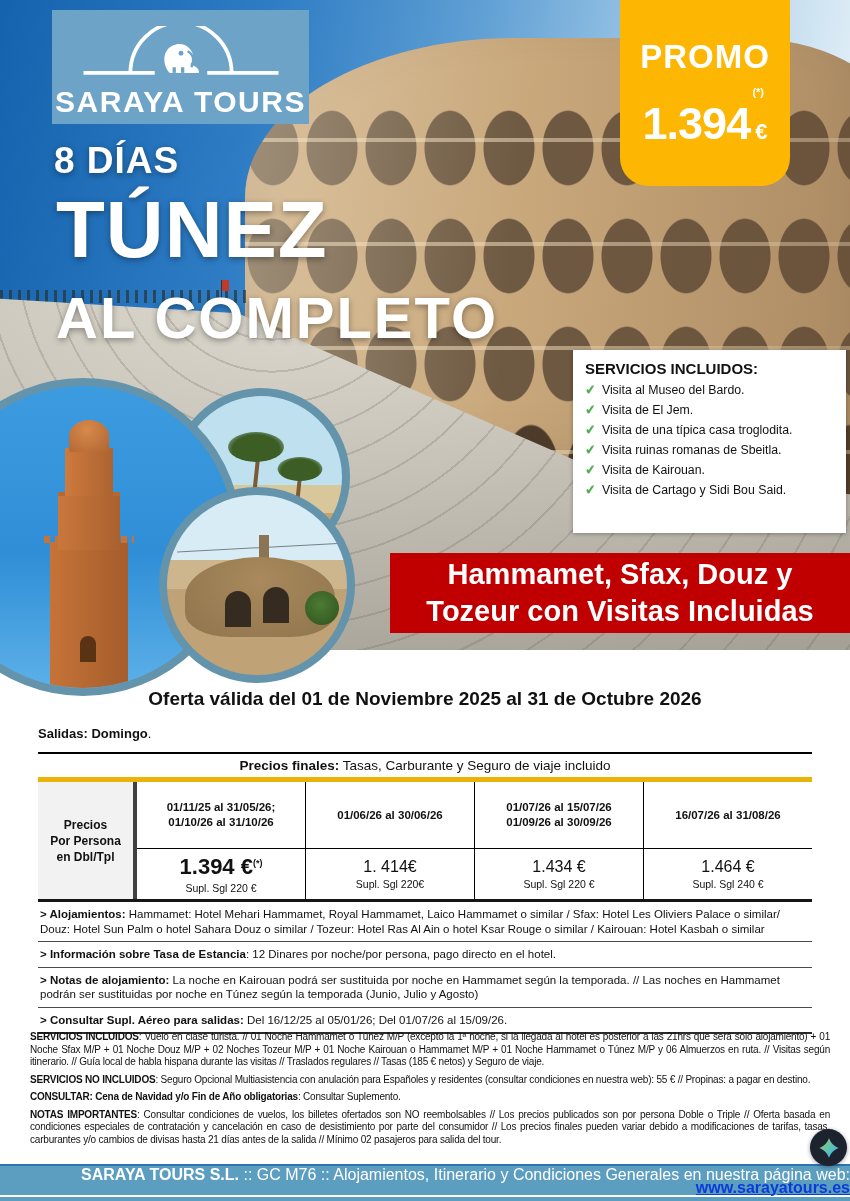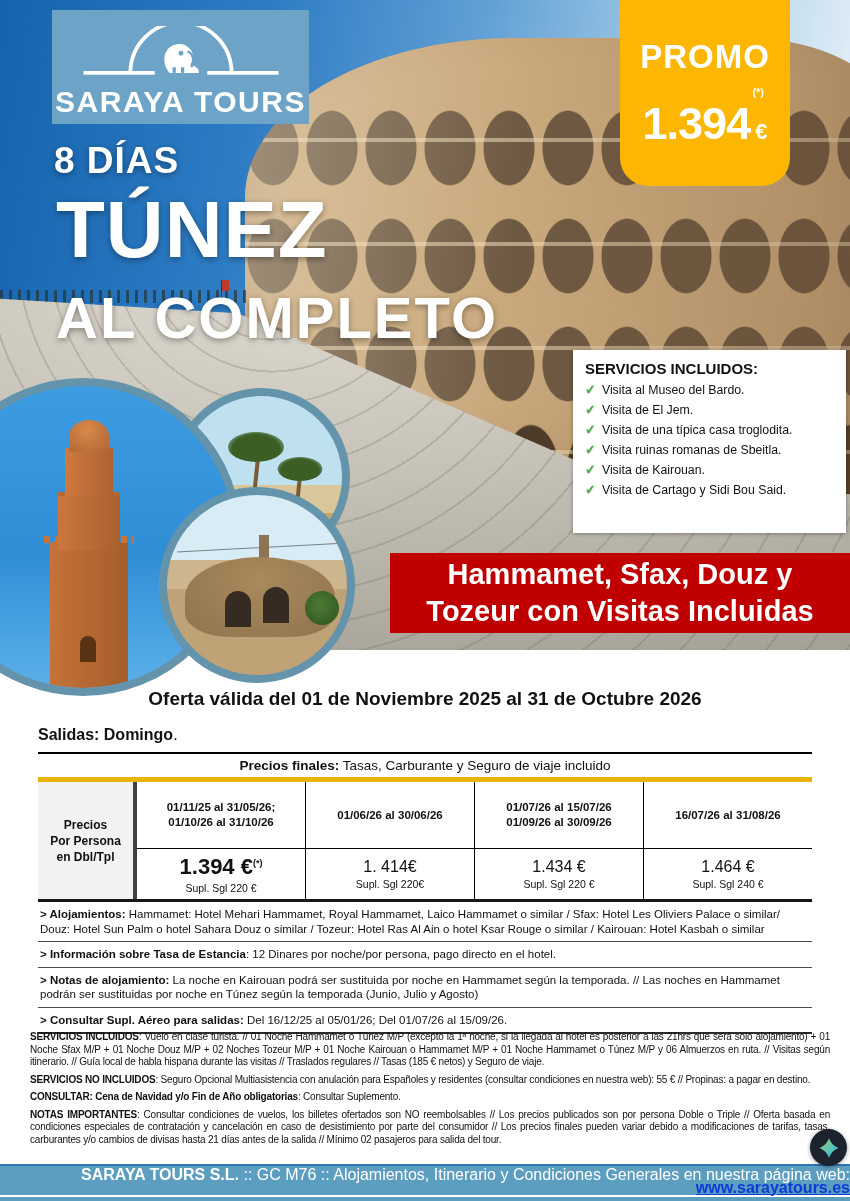--- a/index.html
+++ b/index.html
@@ -90,21 +90,21 @@
         background:linear-gradient(180deg,#d8ecf5 0 36%,#cdb58d 36% 52%,#c0a277 52%);}
   .cave-mound{position:absolute;left:18px;top:62px;width:150px;height:80px;background:radial-gradient(ellipse at 50% 30%,#a9895d,#8f744c);border-radius:50% 50% 30% 30%;}
   .cave-door{position:absolute;width:26px;height:36px;background:#352b21;border-radius:13px 13px 0 0;}
   .cave-door.d1{left:58px;top:96px;}
   .cave-door.d2{left:96px;top:92px;}
   .cave-chimney{position:absolute;left:92px;top:40px;width:10px;height:24px;background:#8c7354;}
   .cave-bush{position:absolute;left:138px;top:96px;width:34px;height:34px;background:radial-gradient(circle at 45% 40%,#4c7a33,#2f5220);border-radius:50%;}
   .cave-wire{position:absolute;left:10px;top:52px;width:170px;height:1px;background:rgba(40,40,40,.55);transform:rotate(-3deg);}
   
   .validity{position:absolute;left:0;top:688px;width:850px;text-align:center;font-weight:bold;font-size:19px;}
-  .salidas{position:absolute;left:38px;top:726px;font-size:16px;}
+  .salidas{position:absolute;left:38px;top:726px;font-size:13px;}
   .salidas b{font-weight:bold;}
   
   .tbl{position:absolute;left:38px;top:752px;width:774px;border-top:2px solid #000;border-bottom:3px solid #161616;background:#fff;}
   .tbl-caption{padding:4px 0;text-align:center;font-size:13.5px;border-bottom:5px solid #eab308;}
   .tbl-body{display:flex;}
   .tbl-label{width:95px;background:#f2f2f2;border-right:4px solid #404040;display:flex;flex-direction:column;justify-content:center;align-items:center;
         font-weight:bold;font-size:12px;line-height:16px;}
   .tbl-col{flex:1;display:flex;flex-direction:column;}
   .tbl-col + .tbl-col{border-left:1px solid #000;}
   .tbl-period{height:66px;border-bottom:1px solid #000;display:flex;flex-direction:column;justify-content:center;align-items:center;

